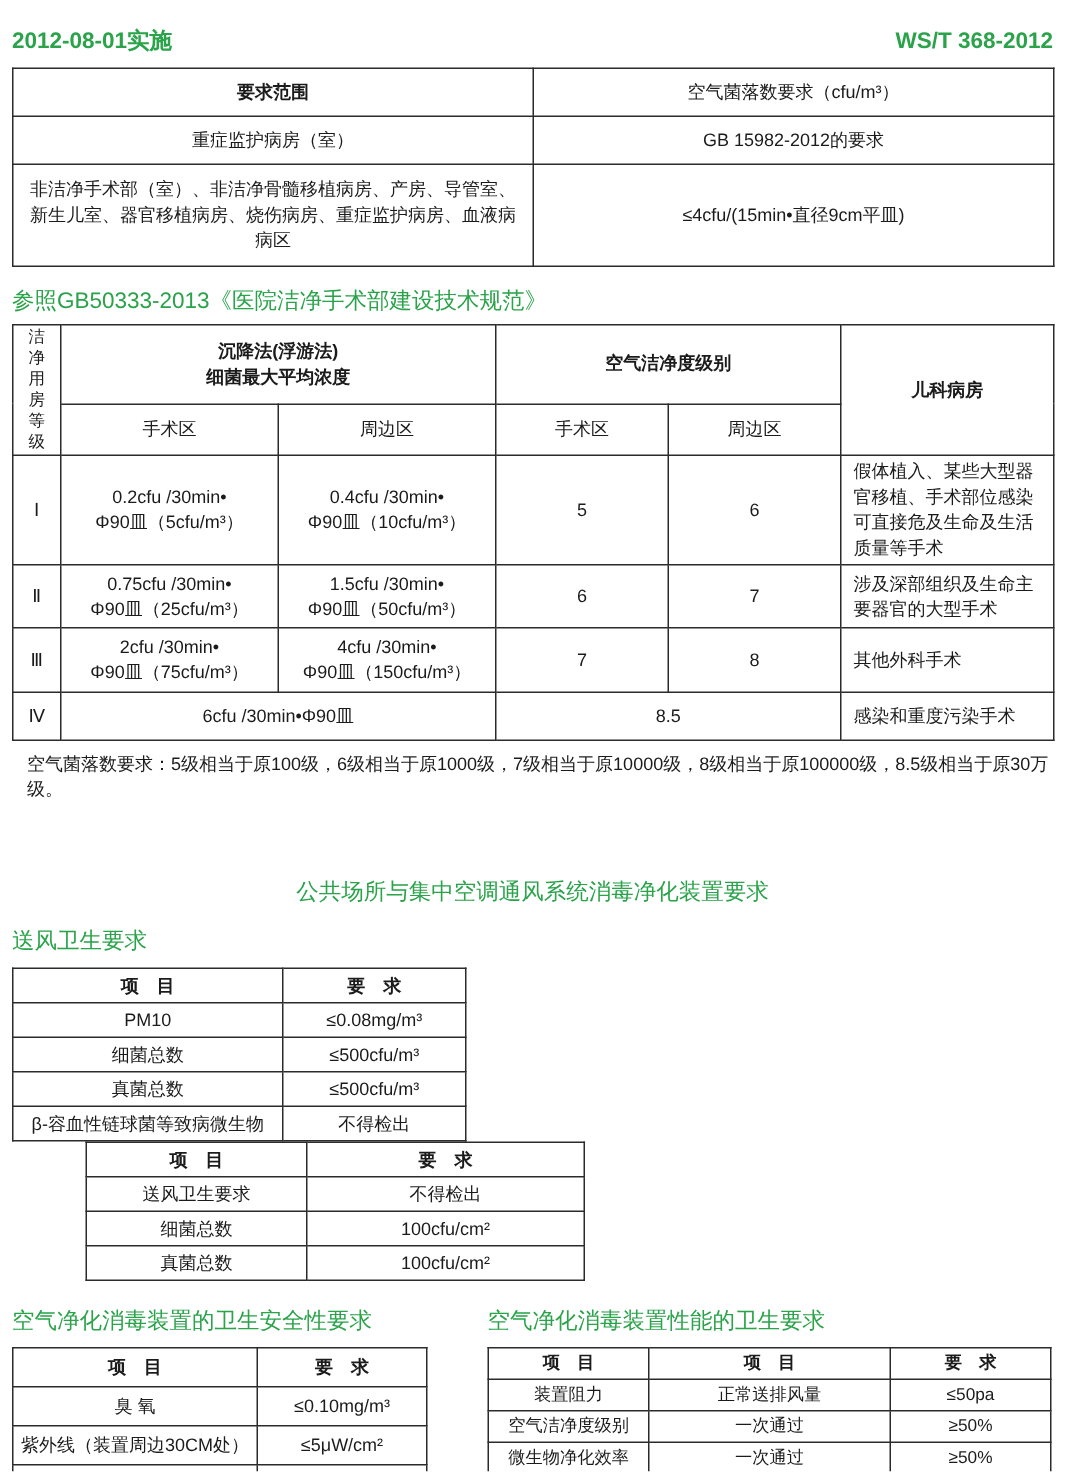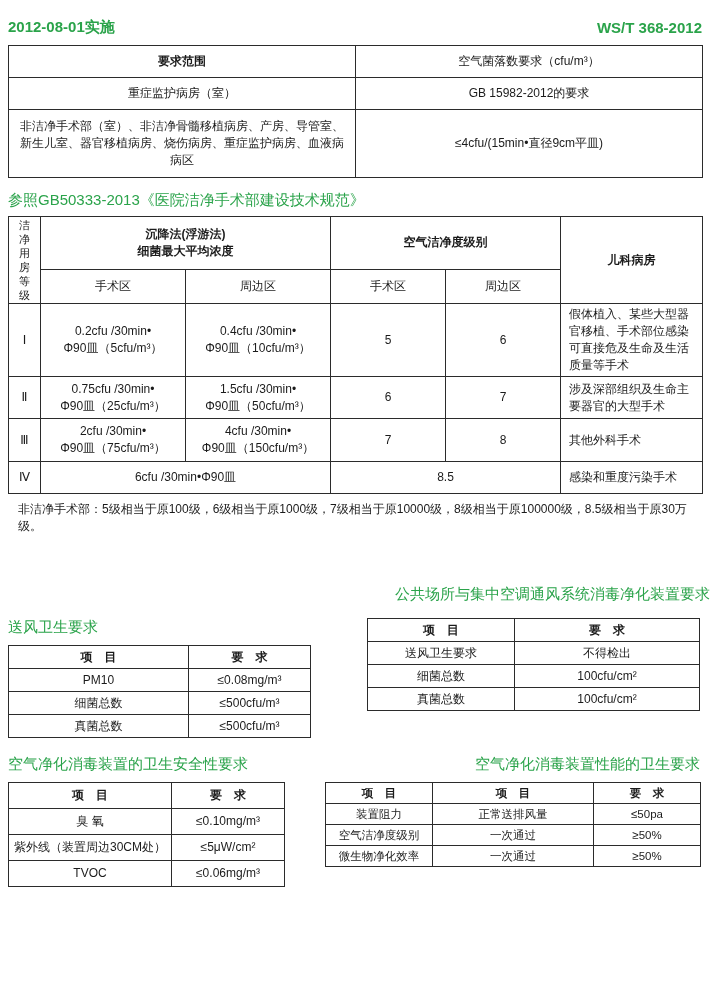--- a/index.html
+++ b/index.html
@@ -24,23 +24,23 @@
   }
   .t1 { width:694px; margin:0 8px; }
   .t1 td.scope-list { text-align:center; padding:4px 10px; }
   .green-h { color:#2aa34a; font-weight:normal; font-size:15px; }
   .sec2-title { margin:13px 0 6px 8px; }
   .t2 { width:694px; margin:0 8px; }
   .pre { white-space:pre-line; }
   .t2 td.ref-cell { text-align:left; padding:2px 8px; }
   .t2 .corner { font-size:11px; line-height:14px; padding:1px 6px; }
   .note-line { margin:7px 0 0 18px; font-size:12px; color:#1b1b1b; }
-  .center-title { text-align:right; margin-top:50px; font-size:15px; }
+  .center-title { text-align:center; margin-top:50px; font-size:15px; }
   .two-col { display:flex; align-items:flex-start; }
-  .mid-row { margin-top:14px; }
+  .mid-row { margin-top:14px;flex-direction:column; }
   .mid-left-col  { margin-left:8px;  width:302px; }
   .mid-right-col { margin-left:57px; width:332px; }
   .sub-title { font-size:15px; margin-bottom:8px; }
   .tm { width:100%; }
   .tm td { height:22px; padding:0 4px; }
   .bot-row { margin-top:17px; }
   .bot-left-col  { margin-left:8px;  width:276px; }
   .bot-right-col { margin-left:41px; width:375px; }
   .tbl-b td { padding:0 3px; }
   .tb-left td { height:25px; }
@@ -138,21 +138,21 @@
     </tr>
     <tr style="height:32px">
       <td>Ⅳ</td>
       <td colspan="2">6cfu /30min•Φ90皿</td>
       <td colspan="2">8.5</td>
       <td class="ref-cell">感染和重度污染手术</td>
     </tr>
   </tbody>
     </table>
 
-  <div class="note-line">非洁净手术部：5级相当于原100级，6级相当于原1000级，7级相当于原10000级，8级相当于原100000级，8.5级相当于原30万级。</div>
+  <div class="note-line">空气菌落数要求：5级相当于原100级，6级相当于原1000级，7级相当于原10000级，8级相当于原100000级，8.5级相当于原30万级。</div>
 
   <div class="green-h center-title">公共场所与集中空调通风系统消毒净化装置要求</div>
 
   <div class="two-col mid-row">
     <div class="mid-left-col">
       <div class="green-h sub-title">送风卫生要求</div>
       <table class="tm">
         <colgroup>
             <col style="width:180px">
             <col style="width:122px">
@@ -167,20 +167,24 @@
           <td>≤0.08mg/m³</td>
         </tr>
         <tr>
           <td>细菌总数</td>
           <td>≤500cfu/m³</td>
         </tr>
         <tr>
           <td>真菌总数</td>
           <td>≤500cfu/m³</td>
         </tr>
+        <tr>
+          <td>β-容血性链球菌等致病微生物</td>
+          <td>不得检出</td>
+        </tr>
       </tbody>
         </table>
     </div>
     <div class="mid-right-col">
       <table class="tm">
         <colgroup>
             <col style="width:147px">
             <col style="width:185px">
           </colgroup>
         <tbody>
@@ -228,21 +232,21 @@
         </tr>
         <tr>
           <td>TVOC</td>
           <td>≤0.06mg/m³</td>
         </tr>
 
       </tbody>
         </table>
     </div>
     <div class="bot-right-col">
-      <div class="green-h sub-title" style="text-align:right;">空气净化消毒装置性能的卫生要求</div>
+      <div class="green-h sub-title" style="text-align:left;">空气净化消毒装置性能的卫生要求</div>
       <table class="tm tbl-b tb-right">
         <colgroup>
             <col style="width:107px">
             <col style="width:161px">
             <col style="width:107px">
           </colgroup>
         <tbody>
             <tr>
           <td class="bold-head">项　目</td>
           <td class="bold-head">项　目</td>

